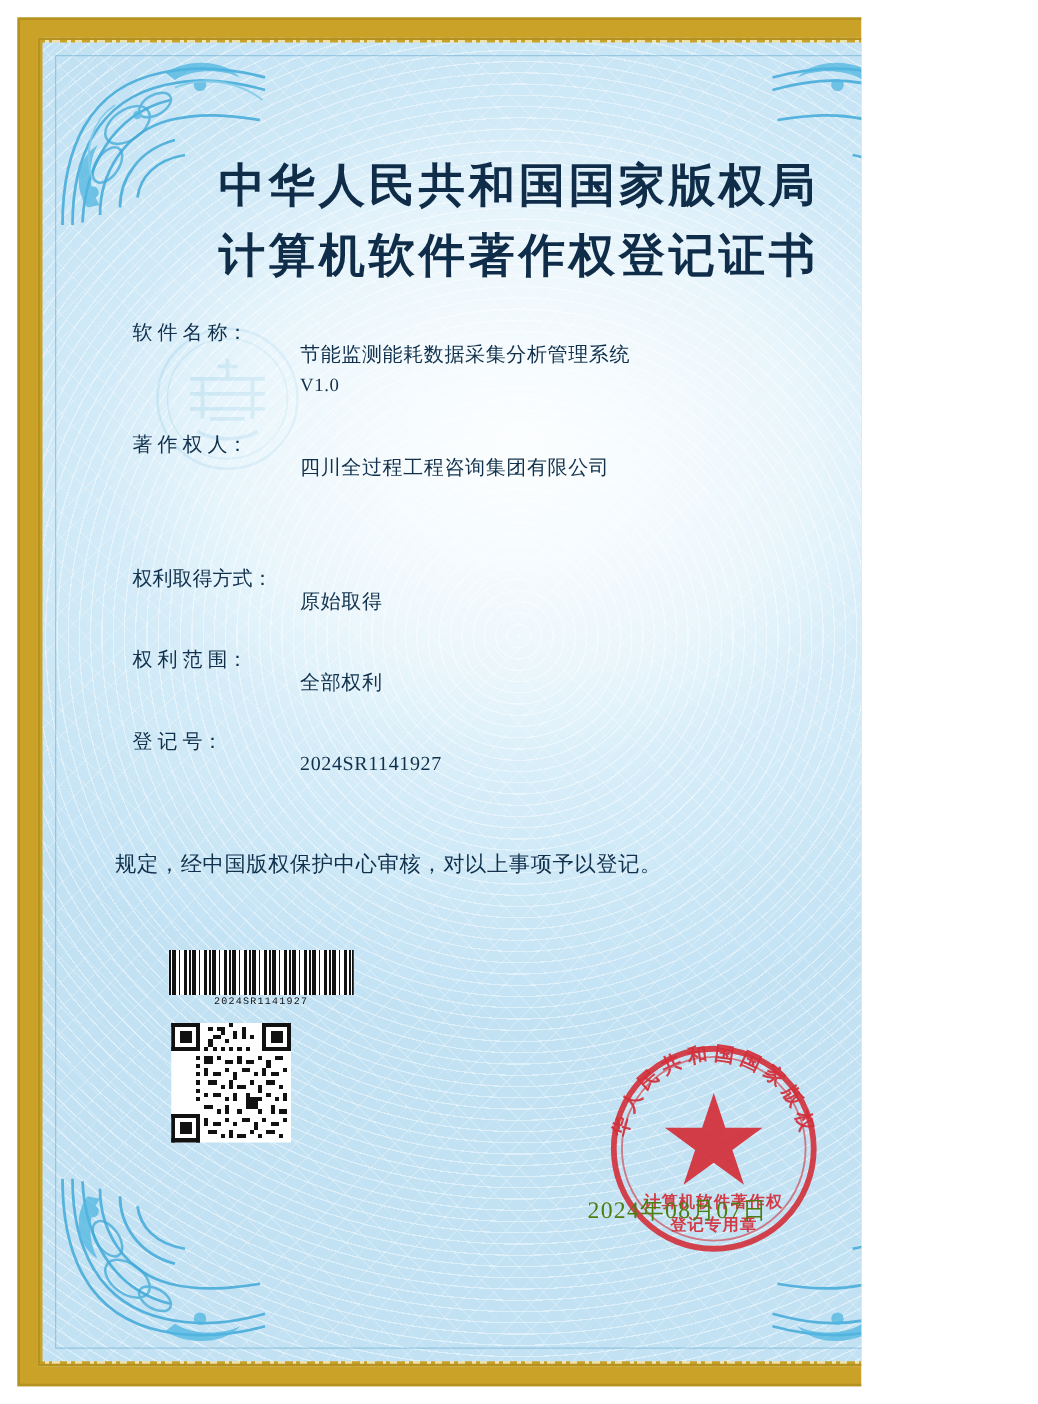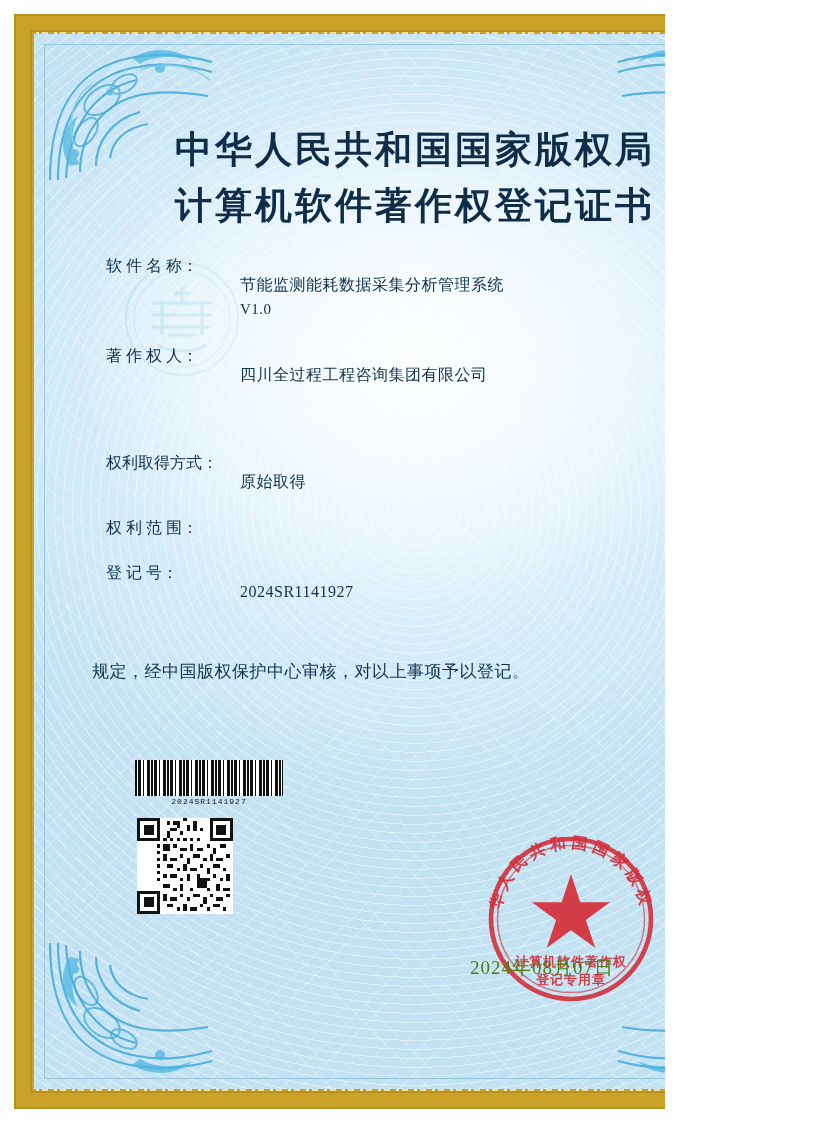--- a/index.html
+++ b/index.html
@@ -9,20 +9,21 @@
   }
   body {
     font-family: "Liberation Serif", "DejaVu Serif", serif;
   }
   .page {
     position: relative;
     width: 665px;
     height: 1123px;
     overflow: hidden;
     background: #ffffff;
+    padding-left: 24px;
   }
 
   
   .gold-frame {
     position: absolute;
     left: 14px;
     top: 14px;
     width: 802px;
     height: 1095px;
     box-sizing: border-box;
@@ -374,20 +375,21 @@
 
       <div class="field">
         <div class="k">权利取得方式：</div>
         <div class="v">原始取得</div>
       </div>
 
       <div class="gap-b"></div>
 
       <div class="field">
         <div class="k">权 利 范 围：</div>
+        <div class="v">全部权利</div>
       </div>
 
       <div class="gap-b"></div>
 
       <div class="field">
         <div class="k">登 记 号：</div>
         <div class="v">2024SR1141927</div>
       </div>
 
       <div class="para">

